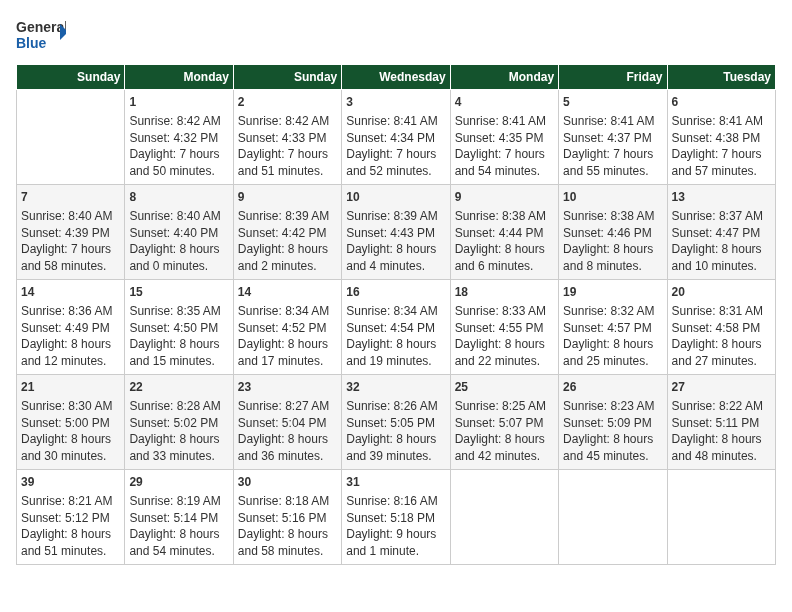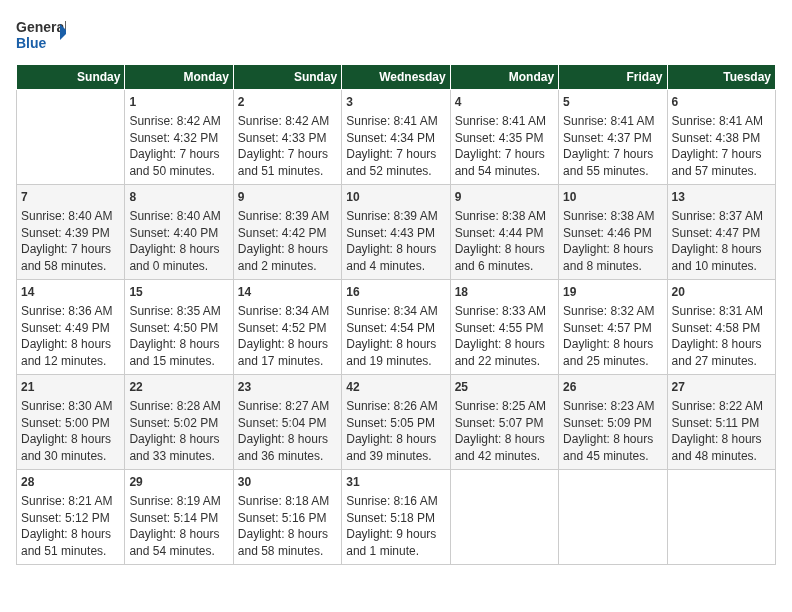--- a/index.html
+++ b/index.html
@@ -201,39 +201,39 @@
         </td>
         <td>
           <span class="day-num">22</span>
           <div class="day-info">Sunrise: 8:28 AM<br>Sunset: 5:02 PM<br>Daylight: 8 hours<br>and 33 minutes.</div>
         </td>
         <td>
           <span class="day-num">23</span>
           <div class="day-info">Sunrise: 8:27 AM<br>Sunset: 5:04 PM<br>Daylight: 8 hours<br>and 36 minutes.</div>
         </td>
         <td>
-          <span class="day-num">42</span>
+          <span class="day-num">32</span>
           <div class="day-info">Sunrise: 8:26 AM<br>Sunset: 5:05 PM<br>Daylight: 8 hours<br>and 39 minutes.</div>
         </td>
         <td>
           <span class="day-num">25</span>
           <div class="day-info">Sunrise: 8:25 AM<br>Sunset: 5:07 PM<br>Daylight: 8 hours<br>and 42 minutes.</div>
         </td>
         <td>
           <span class="day-num">26</span>
           <div class="day-info">Sunrise: 8:23 AM<br>Sunset: 5:09 PM<br>Daylight: 8 hours<br>and 45 minutes.</div>
         </td>
         <td>
           <span class="day-num">27</span>
           <div class="day-info">Sunrise: 8:22 AM<br>Sunset: 5:11 PM<br>Daylight: 8 hours<br>and 48 minutes.</div>
         </td>
       </tr>
       <tr>
         <td>
-          <span class="day-num">28</span>
+          <span class="day-num">39</span>
           <div class="day-info">Sunrise: 8:21 AM<br>Sunset: 5:12 PM<br>Daylight: 8 hours<br>and 51 minutes.</div>
         </td>
         <td>
           <span class="day-num">29</span>
           <div class="day-info">Sunrise: 8:19 AM<br>Sunset: 5:14 PM<br>Daylight: 8 hours<br>and 54 minutes.</div>
         </td>
         <td>
           <span class="day-num">30</span>
           <div class="day-info">Sunrise: 8:18 AM<br>Sunset: 5:16 PM<br>Daylight: 8 hours<br>and 58 minutes.</div>
         </td>

